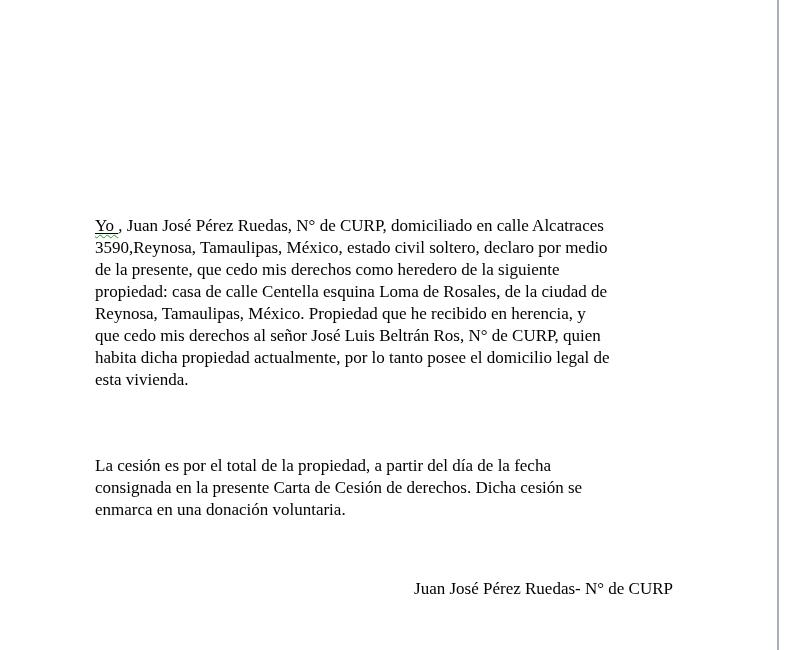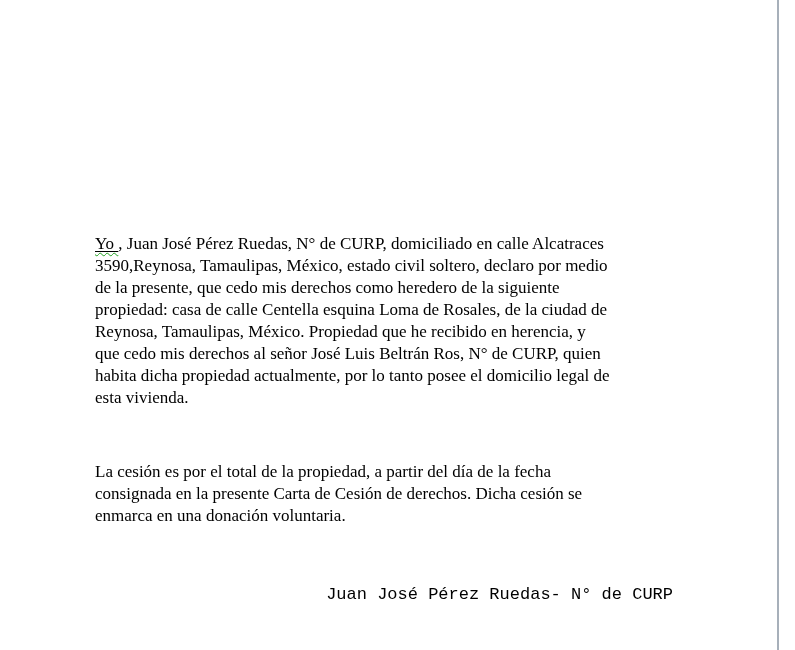--- a/index.html
+++ b/index.html
@@ -33,22 +33,22 @@
     white-space: pre-line;
     color: #000000;
   }
   .date-line {
     text-indent: 138px;
     margin: 0;
   }
   .para {
     margin: 0;
   }
-  .para-1 { margin-top: 80px; }
-  .para-2 { margin-top: 8px; }
+  .para-1 { margin-top: 62px; }
+  .para-2 { margin-top: 20px; }
   .u-solid {
     text-decoration: underline;
     text-decoration-thickness: 1px;
     text-underline-offset: 2px;
   }
   .u-wavy {
     text-decoration: underline wavy;
     text-decoration-thickness: 1px;
     text-underline-offset: 3px;
   }
@@ -56,21 +56,20 @@
     text-align: right;
     padding-right: 42px;
     white-space: normal;
     margin-top: 13px;
   }
   .sig-line {
     line-height: 22px;
   }
   .sig-line-1, .sig-line-2 {
     margin-bottom: 1px;
-    font-family: Liberation Mono, monospace;
   }
 </style>
 </head>
 <body>
 
 <div class="doc">
 
 
   <p class="para para-1"><span class="u-solid"><span class="u-wavy" style="text-decoration-color: rgb(31, 161, 31);">Yo </span></span><span>, Juan José Pérez Ruedas, N° de CURP, domiciliado en calle Alcatraces
 3590,Reynosa, Tamaulipas, México, estado civil soltero, declaro por medio

